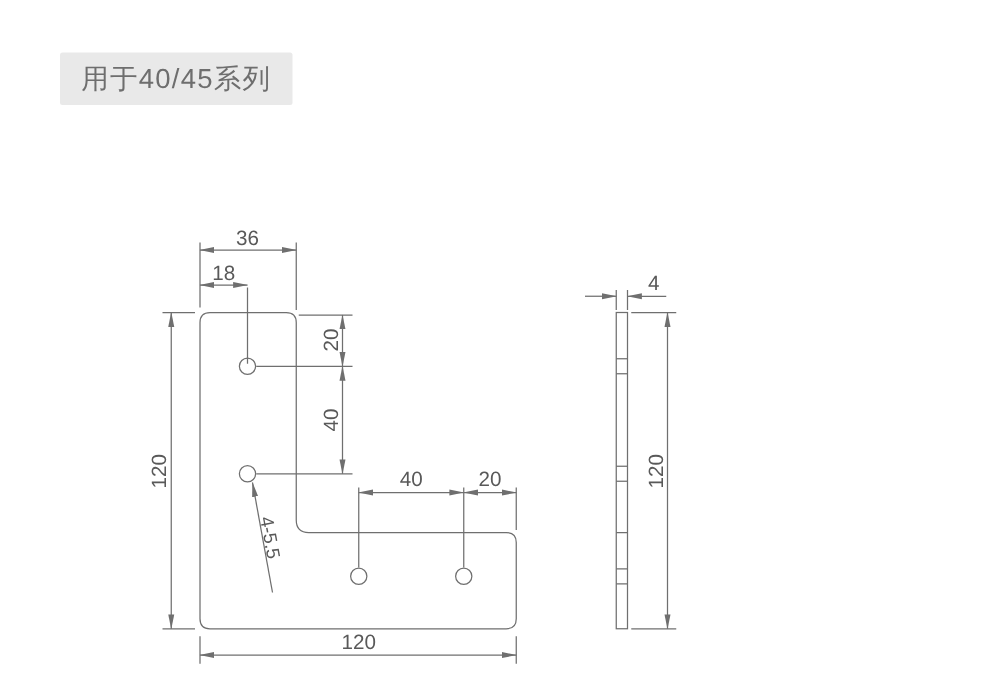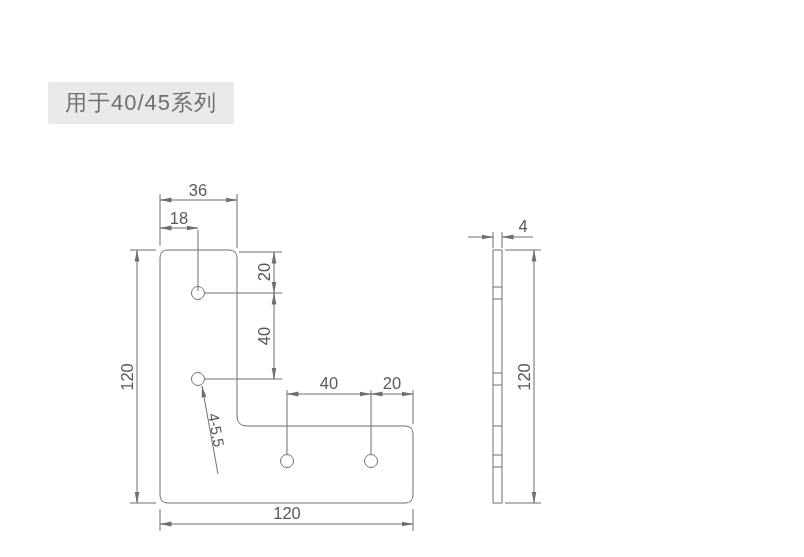--- a/index.html
+++ b/index.html
@@ -22,21 +22,20 @@
     width: 186px;
     height: 42px;
     background: #e9e9e9;
     border-radius: 2px;
     display: flex;
     align-items: center;
     justify-content: center;
     font-size: 22px;
     letter-spacing: 1px;
     color: #6e6e6e;
-    margin-top: 40px;
   }
   svg text {
     fill: #595959;
     font-size: 16.5px;
     font-family: "Liberation Sans", "DejaVu Sans", sans-serif;
   }
   svg .callout {
     font-size: 15px;
   }
   svg path, svg line, svg circle, svg rect {

